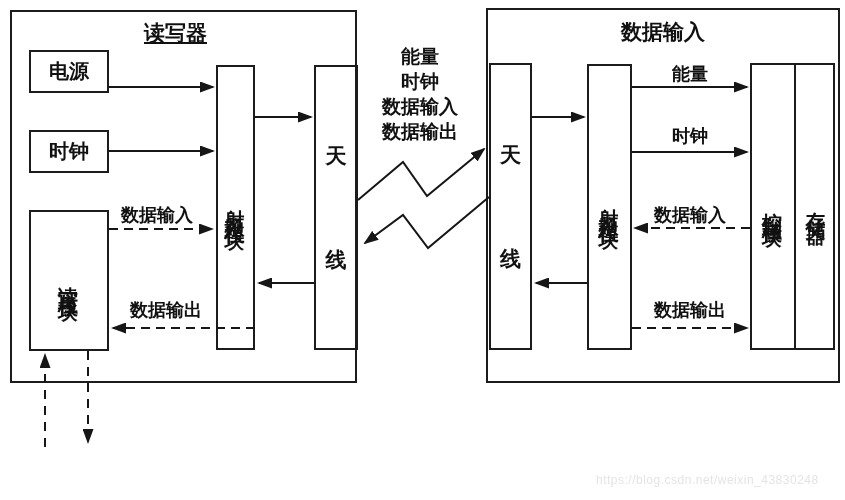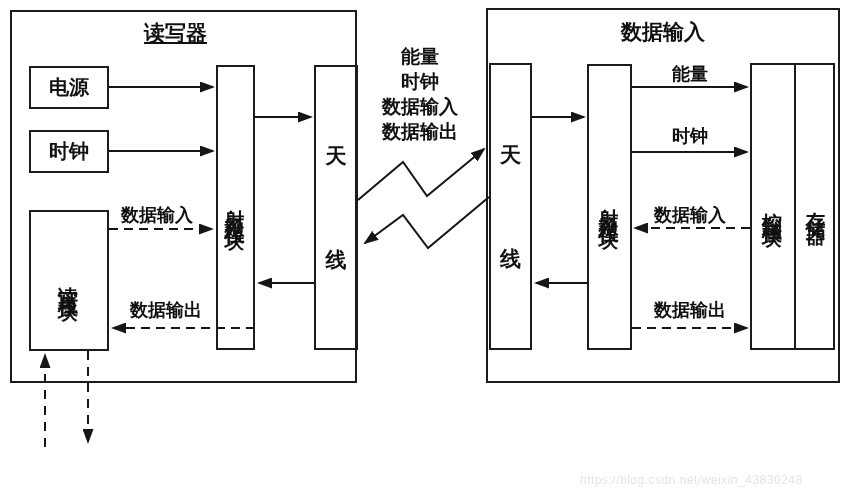--- a/index.html
+++ b/index.html
@@ -27,36 +27,36 @@
   .ant span { font-weight:bold; font-size:21px; }
   .arrow-label {
     position:absolute; text-align:center; font-weight:bold; font-size:18px; color:#111;
   }
   .air-labels {
     position:absolute; left:345px; top:44px; width:150px; text-align:center;
     font-weight:bold; font-size:19px; line-height:25px; color:#111;
   }
   .net-label { font-weight:bold; font-size:20px; }
   .watermark {
-    position:absolute; left:580px; top:473px; font-size:12px;
+    position:absolute; left:596px; top:473px; font-size:12px;
     color:#e4e4e4; letter-spacing:0.5px;
   }
   svg.connectors { position:absolute; left:0; top:0; pointer-events:none; }
   svg.connectors path, svg.connectors line { stroke:#161616; stroke-width:2; fill:none; }
   .divider { position:absolute; left:42px; top:0; width:0; height:100%; border-left:2px solid #1c1c1c; }
 </style>
 </head>
 <body>
 
 <div class="canvas">
 
   <div class="box" style="left:10px; top:10px; width:347px; height:373px;"></div>
   <div class="title" style="left:10px; top:19px; width:331px;text-decoration:underline;">读写器</div>
 
-  <div class="box" style="left:29px; top:66px; width:80px; height:43px;">
+  <div class="box" style="left:29px; top:50px; width:80px; height:43px;">
     <span class="label">电源</span>
   </div>
   <div class="box" style="left:29px; top:130px; width:80px; height:43px;">
     <span class="label">时钟</span>
   </div>
   <div class="box" style="left:29px; top:210px; width:80px; height:141px;">
     <span class="vtext ls5">读写模块</span>
   </div>
   <div class="box" style="left:216px; top:65px; width:39px; height:285px;">
     <span class="vtext ls7">射频模块</span>

